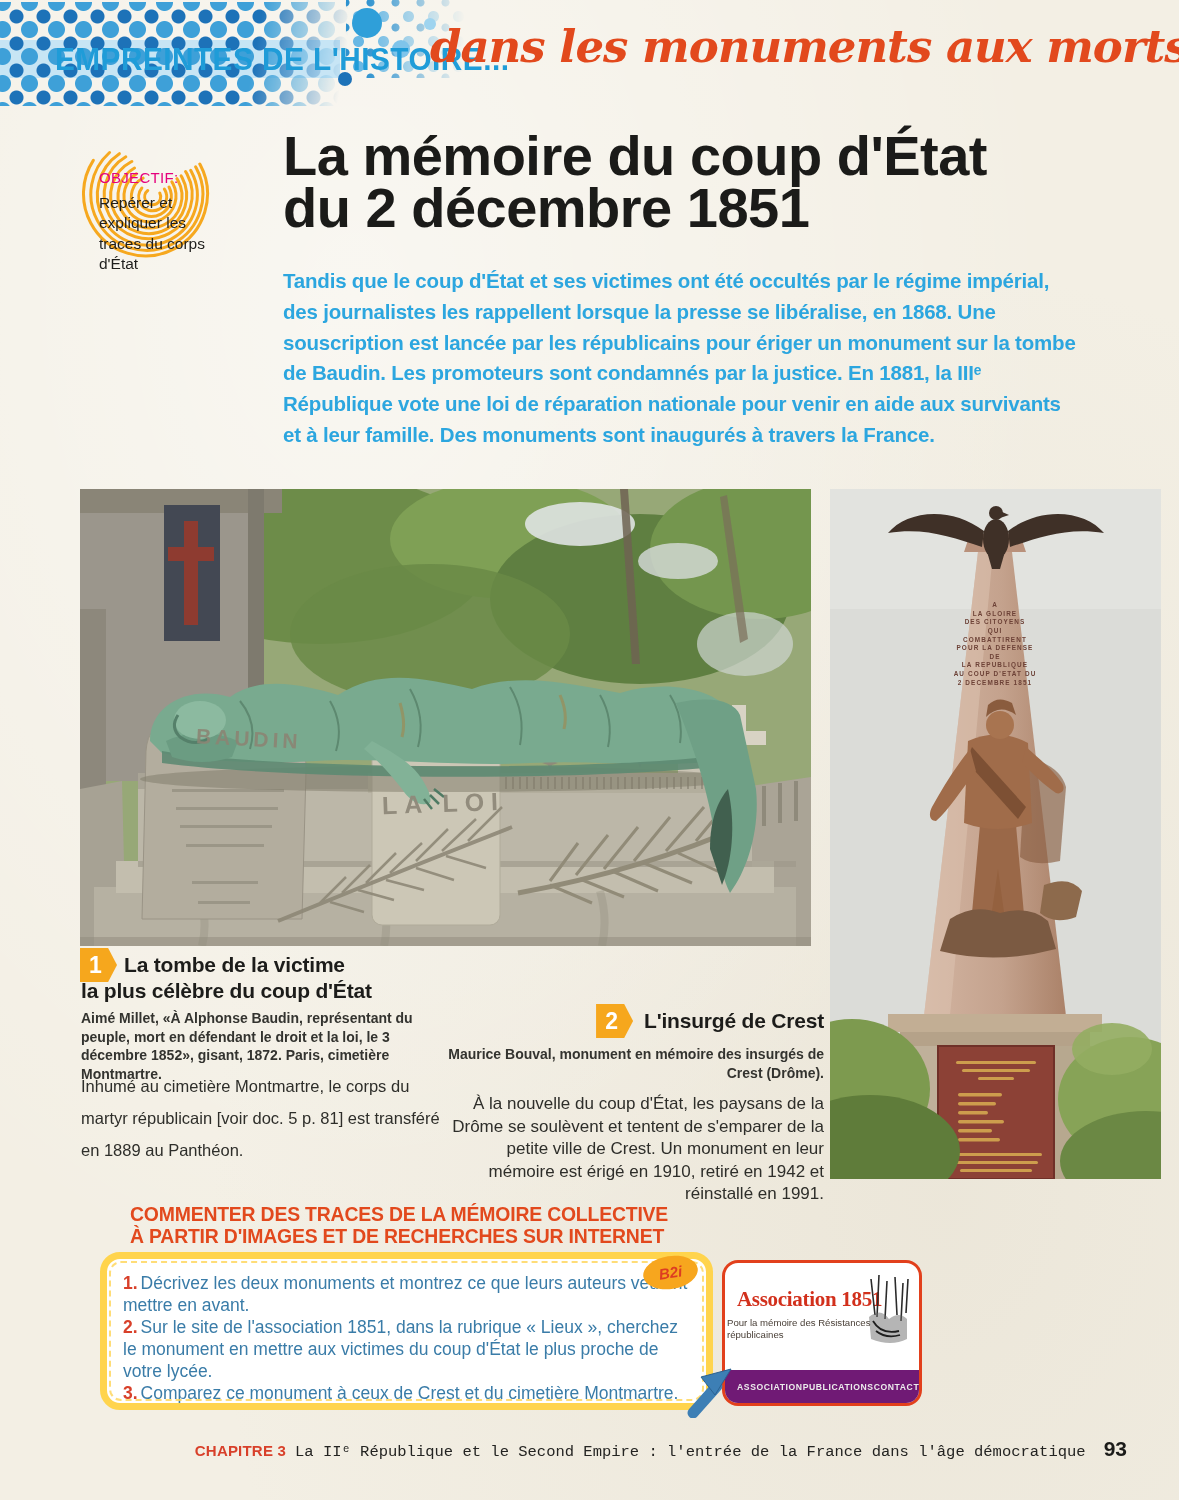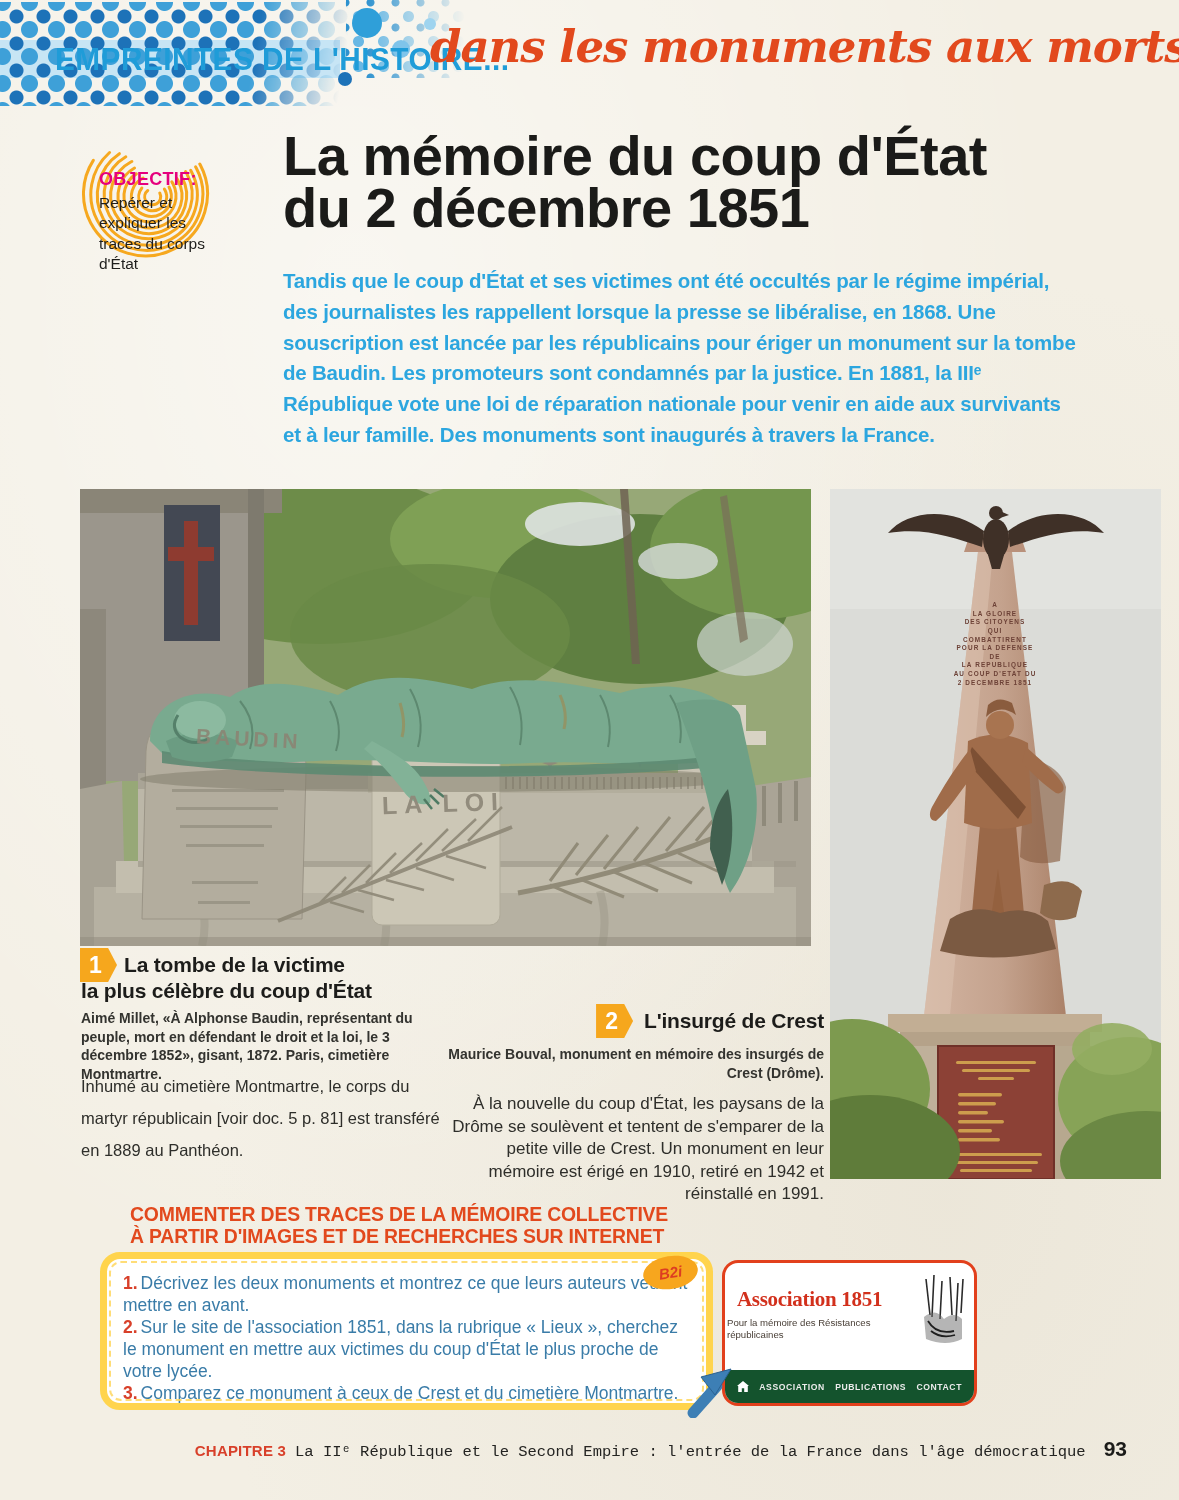--- a/index.html
+++ b/index.html
@@ -26,21 +26,21 @@
     -webkit-mask-image:linear-gradient(to right,#000 15%,transparent 92%);
     mask-image:linear-gradient(to right,#000 15%,transparent 92%);}
   .band{left:0;top:40px;width:340px;height:38px;background:#c4e4f4;opacity:.95;}
   .blob{border-radius:50%;}
   .series-title{left:55px;top:42px;font-size:31px;font-weight:bold;color:#1f9cd8;
     letter-spacing:.5px;transform:scaleX(.96);transform-origin:left top;white-space:nowrap;}
   .topic-script{left:430px;top:20px;font-family:"DejaVu Serif",serif;font-style:italic;font-weight:bold;
     font-size:45px;color:#e2491d;white-space:nowrap;letter-spacing:-1px;}
 
   
-  .objective-label{left:99px;top:169px;font-size:18px;font-weight:bold;color:#e5007d;letter-spacing:.3px;}
+  .objective-label{left:99px;top:169px;font-size:15px;font-weight:normal;color:#e5007d;letter-spacing:.3px;}
   .objective-text{left:99px;top:193px;width:118px;font-size:15.5px;line-height:1.32;color:#1e1e1c;}
 
   
   .lesson-title{left:283px;top:130px;font-size:56px;line-height:52px;font-weight:bold;color:#1b1b19;
     letter-spacing:-.5px;}
   .lesson-intro{left:283px;top:266px;width:795px;font-size:20.5px;line-height:30.8px;font-weight:bold;
     color:#2ca6df;letter-spacing:-.2px;}
 
   
   .photo{overflow:hidden;}
@@ -71,27 +71,27 @@
     border-radius:20px;box-sizing:border-box;padding:13px 16px 0 16px;z-index:2;}
   .qbox::after{content:"";position:absolute;inset:2px;border:2px dashed rgba(255,216,96,.85);
     border-radius:12px;pointer-events:none;}
   .q{font-size:17.5px;line-height:22px;color:#3a7ca8;}
   .qnum{font-weight:bold;color:#d8402a;margin-right:3px;}
   .b2i{left:643px;top:1256px;width:55px;height:33px;background:#f7a61e;border-radius:50%;
     color:#dd3d22;font-size:15px;font-weight:bold;font-style:italic;display:flex;align-items:center;
     justify-content:center;transform:rotate(-9deg);z-index:6;}
 
   
-  .site{left:722px;top:1260px;width:255px;height:146px;background:#fff;border:3px solid #e2401c;
+  .site{left:722px;top:1260px;width:200px;height:146px;background:#fff;border:3px solid #e2401c;
     border-radius:16px;box-sizing:border-box;overflow:hidden;z-index:3;}
   .site-title{position:absolute;left:12px;top:24px;font-family:"Liberation Serif",serif;font-size:21px;
     font-weight:bold;color:#d2301c;letter-spacing:-.3px;}
   .site-sub{position:absolute;left:2px;top:54px;width:150px;font-size:9.6px;color:#4a4038;line-height:1.25;}
   .site-sketch{position:absolute;right:5px;top:10px;}
-  .site-nav{position:absolute;left:0;right:0;bottom:0;height:33px;background:#14532d;display:flex;
+  .site-nav{position:absolute;left:0;right:0;bottom:0;height:33px;background:#701a75;display:flex;
     align-items:center;padding:0 12px;justify-content:space-between;}
   .site-nav-item{font-size:8.6px;font-weight:bold;letter-spacing:.6px;color:#ececec;cursor:pointer;}
   .arrow{left:684px;top:1364px;z-index:4;}
 
   
   .footer{top:1437px;right:52px;display:flex;align-items:baseline;white-space:nowrap;}
   .footer-chapter{font-size:15px;font-weight:bold;color:#d8402a;margin-right:9px;letter-spacing:.2px;}
   .footer-text{font-size:15.5px;color:#242422;font-family:Liberation Mono, monospace;}
   .footer-page{font-size:21px;font-weight:bold;color:#1b1b19;margin-left:18px;}
 </style>

